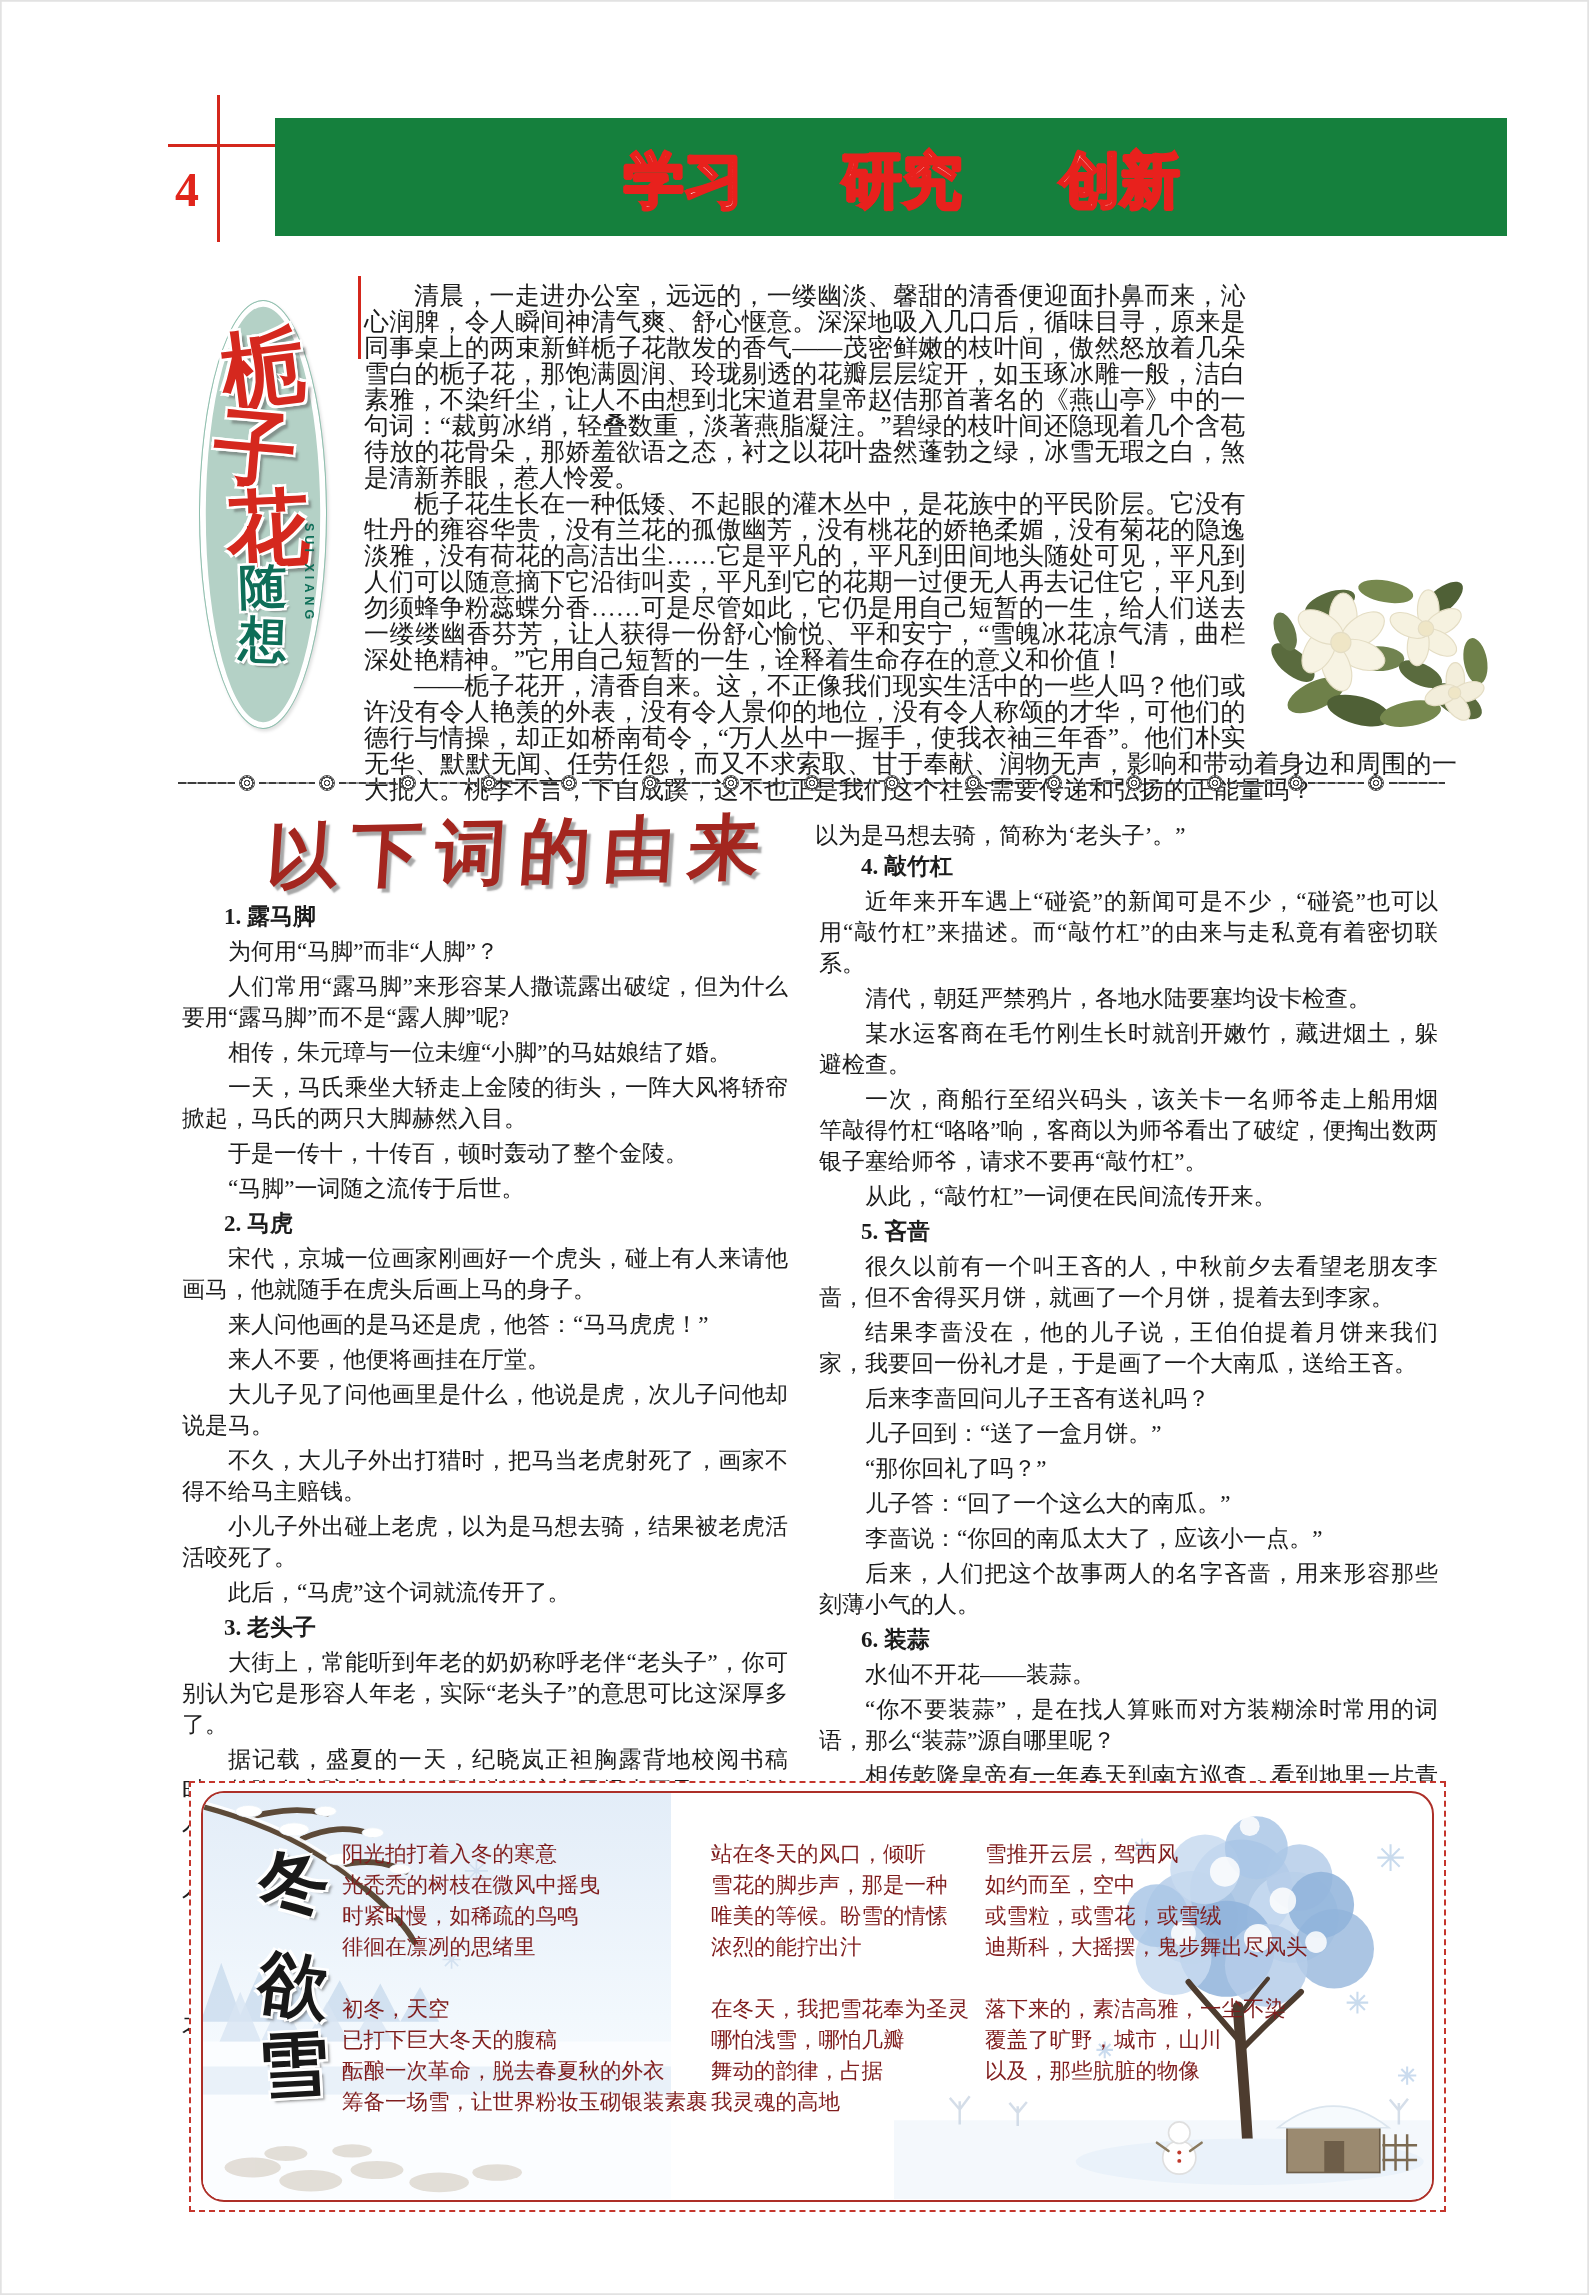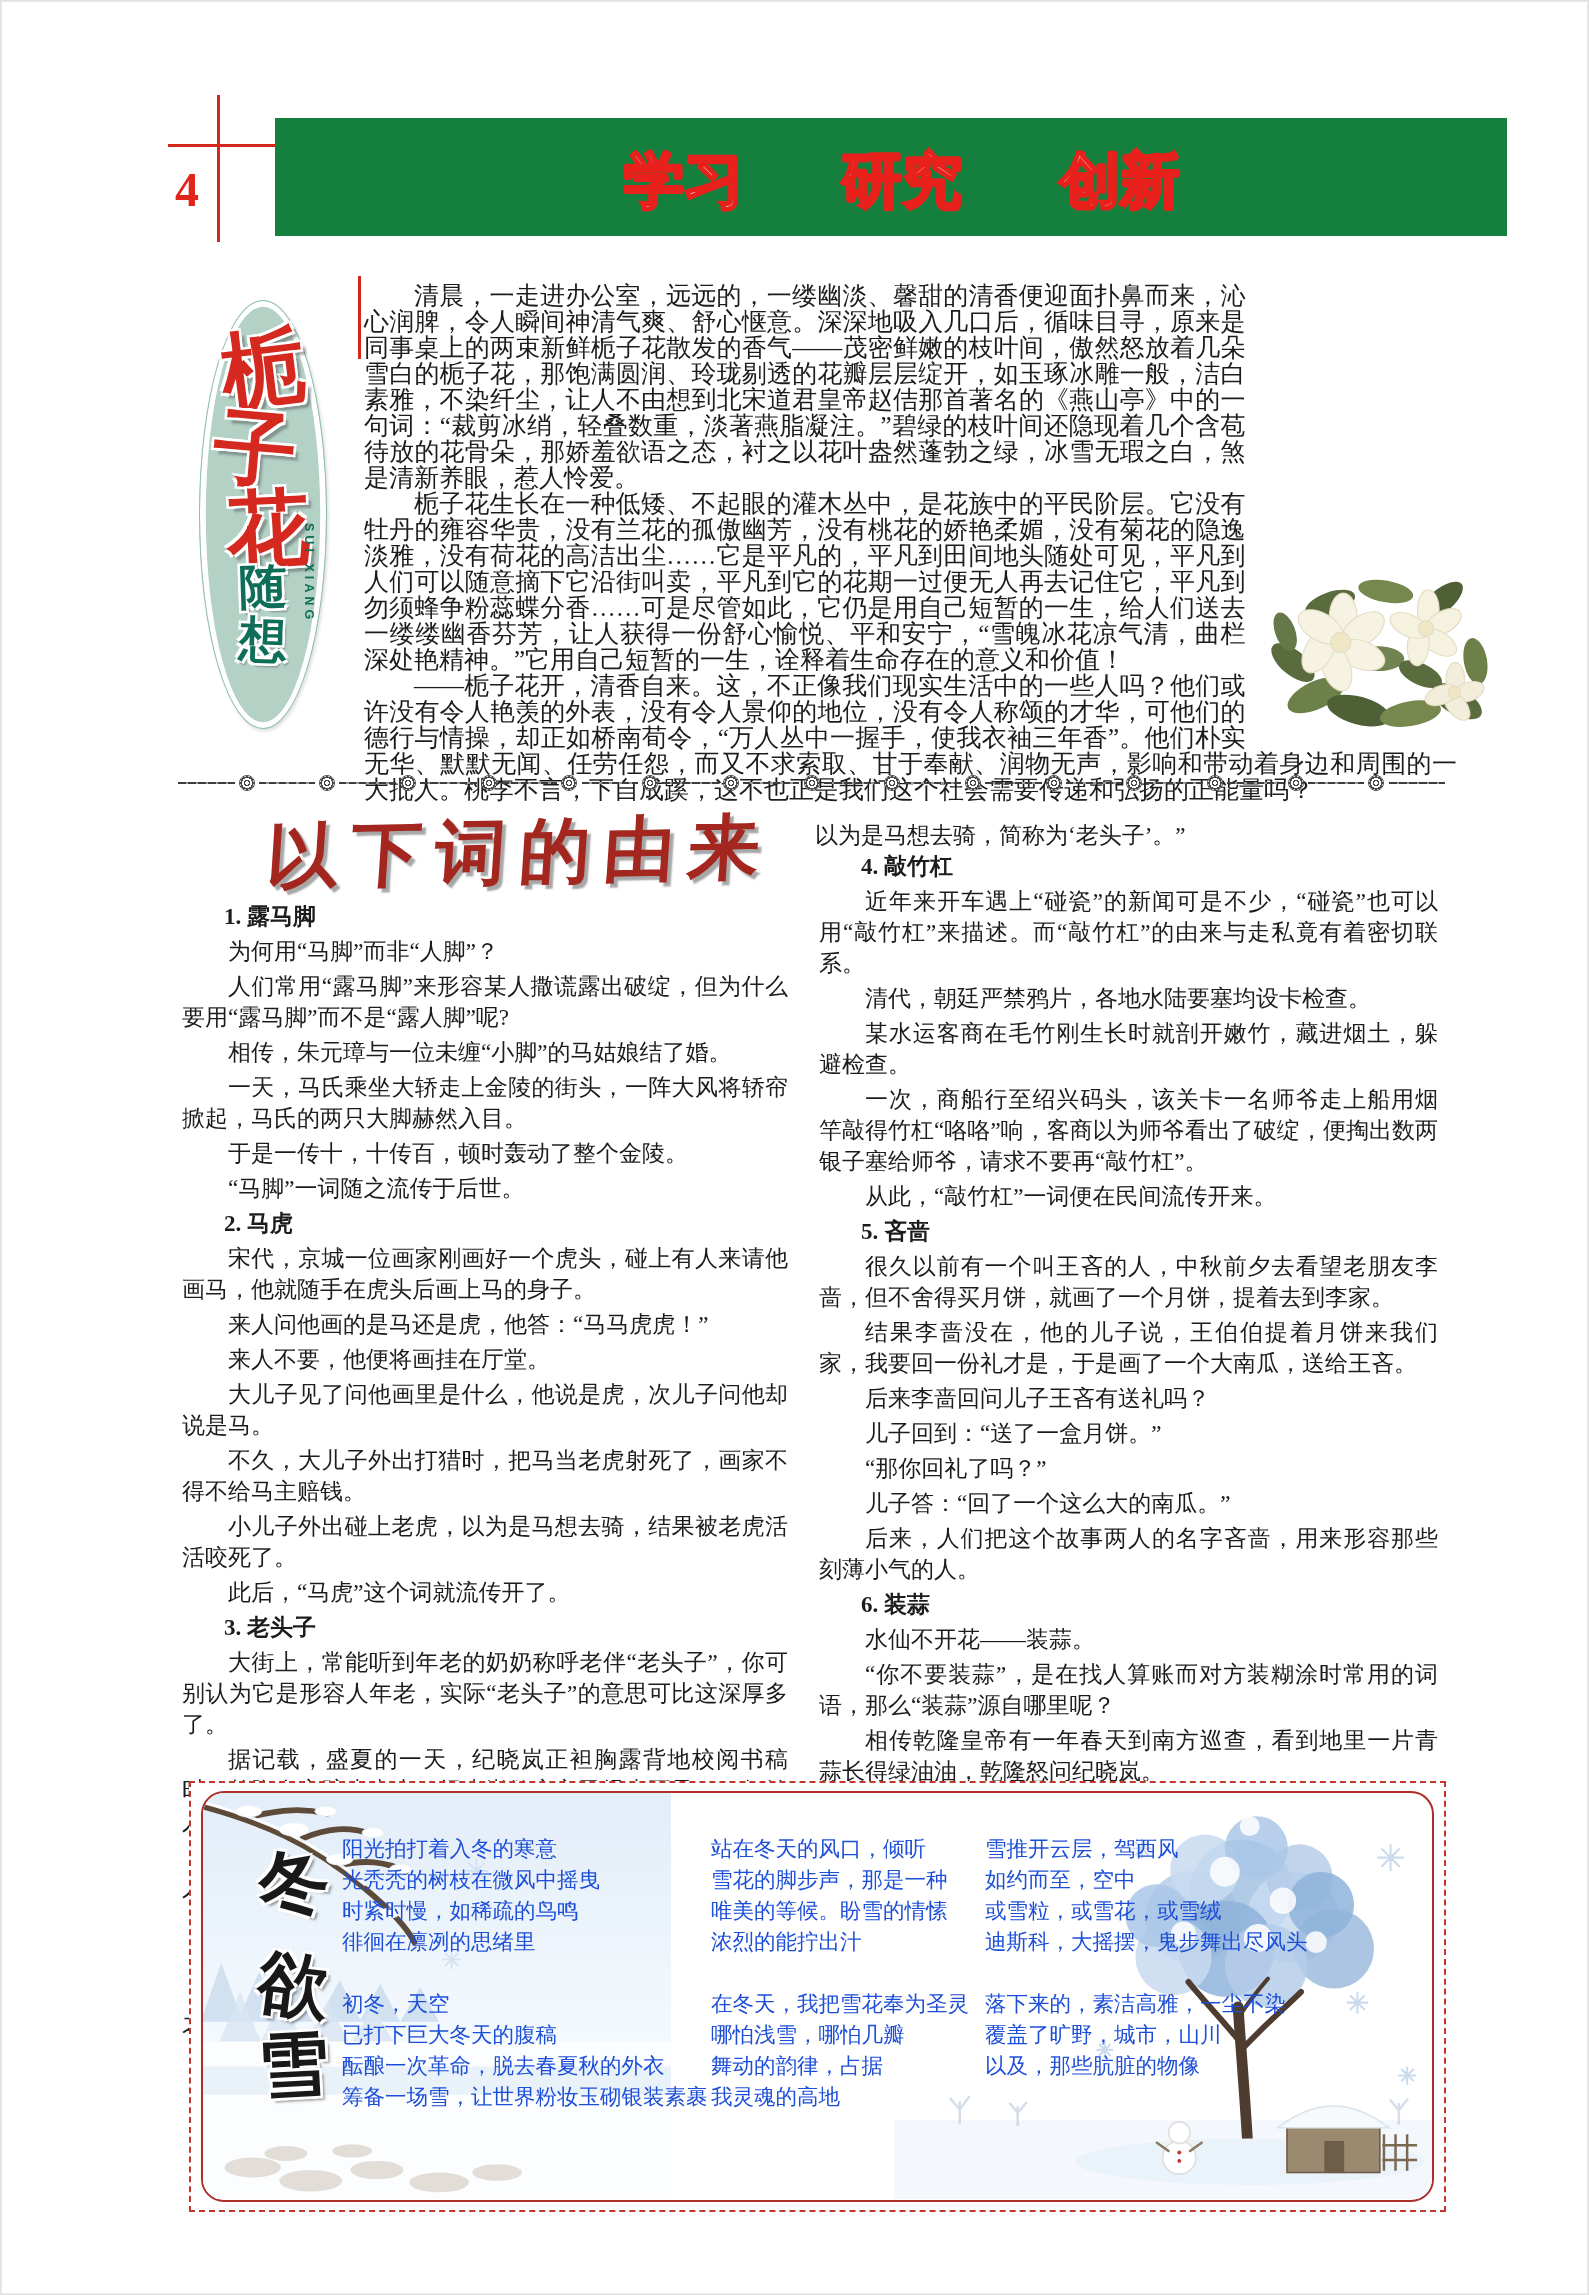--- a/index.html
+++ b/index.html
@@ -63,21 +63,21 @@
     border-radius:23px;background:#ffffff;overflow:hidden;}
   .w-left{position:absolute;left:0;top:0;width:468px;height:100%;pointer-events:none;}
   .w-right{position:absolute;right:0;top:0;width:538px;height:100%;pointer-events:none;}
   .poem-title{position:absolute;left:41px;top:55px;width:99px;display:flex;flex-direction:column;
     align-items:center;z-index:3;}
   .poem-title span{font-size:71px;line-height:71px;font-weight:bold;color:#191919;
     text-shadow:-2.5px -2.5px 0 #fff,2.5px -2.5px 0 #fff,-2.5px 2.5px 0 #fff,2.5px 2.5px 0 #fff,4.1px 4.1px 2.5px rgba(60,60,60,.5);}
   .pt0{transform:rotate(-10deg);}
   .pt1{margin-top:31px;transform:rotate(7deg);}
   .pt2{margin-top:8.3px;transform:rotate(-3deg);}
-  .poem-col{position:absolute;top:41px;z-index:3;font-size:21.5px;line-height:31px;color:#1d4ed8;}
+  .poem-col{position:absolute;top:47px;z-index:3;font-size:21.5px;line-height:31px;color:#7f1d1d;font-family:Liberation Mono, monospace;}
   #poem-col-0{left:139px;}
   #poem-col-1{left:508px;}
   #poem-col-2{left:782px;}
   .stanza{margin:0 0 31px 0;}
   .poem-line{margin:0;white-space:nowrap;}
 </style>
 </head>
 <body>
 
 <div class="page">
@@ -226,20 +226,21 @@
       <p class="org-p">某水运客商在毛竹刚生长时就剖开嫩竹，藏进烟土，躲避检查。</p>
       <p class="org-p">一次，商船行至绍兴码头，该关卡一名师爷走上船用烟竿敲得竹杠“咯咯”响，客商以为师爷看出了破绽，便掏出数两银子塞给师爷，请求不要再“敲竹杠”。</p>
       <p class="org-p">从此，“敲竹杠”一词便在民间流传开来。</p>
       <p class="org-h">5. 吝啬</p>
       <p class="org-p">很久以前有一个叫王吝的人，中秋前夕去看望老朋友李啬，但不舍得买月饼，就画了一个月饼，提着去到李家。</p>
       <p class="org-p">结果李啬没在，他的儿子说，王伯伯提着月饼来我们家，我要回一份礼才是，于是画了一个大南瓜，送给王吝。</p>
       <p class="org-p">后来李啬回问儿子王吝有送礼吗？</p>
       <p class="org-p">儿子回到：“送了一盒月饼。”</p>
       <p class="org-p">“那你回礼了吗？”</p>
       <p class="org-p">儿子答：“回了一个这么大的南瓜。”</p>
+      <p class="org-p">李啬说：“你回的南瓜太大了，应该小一点。”</p>
       <p class="org-p">后来，人们把这个故事两人的名字吝啬，用来形容那些刻薄小气的人。</p>
       <p class="org-h">6. 装蒜</p>
       <p class="org-p">水仙不开花——装蒜。</p>
       <p class="org-p">“你不要装蒜”，是在找人算账而对方装糊涂时常用的词语，那么“装蒜”源自哪里呢？</p>
       <p class="org-p">相传乾隆皇帝有一年春天到南方巡查，看到地里一片青蒜长得绿油油，乾隆怒问纪晓岚。</p>
       <p class="org-p">翌年冬天又去巡查，可惜这一季节青蒜尚未长出。</p>
       <p class="org-p">为讨好皇帝，当地官吏差人把许多水仙移植到一起，远远望去其叶子酷似青蒜，乾隆看后果然赞不绝口，这位官吏也因此得以升迁。</p>
       <p class="org-p">打这以后，人们就把弄虚作假或不懂装懂嘲讽为“装蒜”了。</p>
     </div>
 

